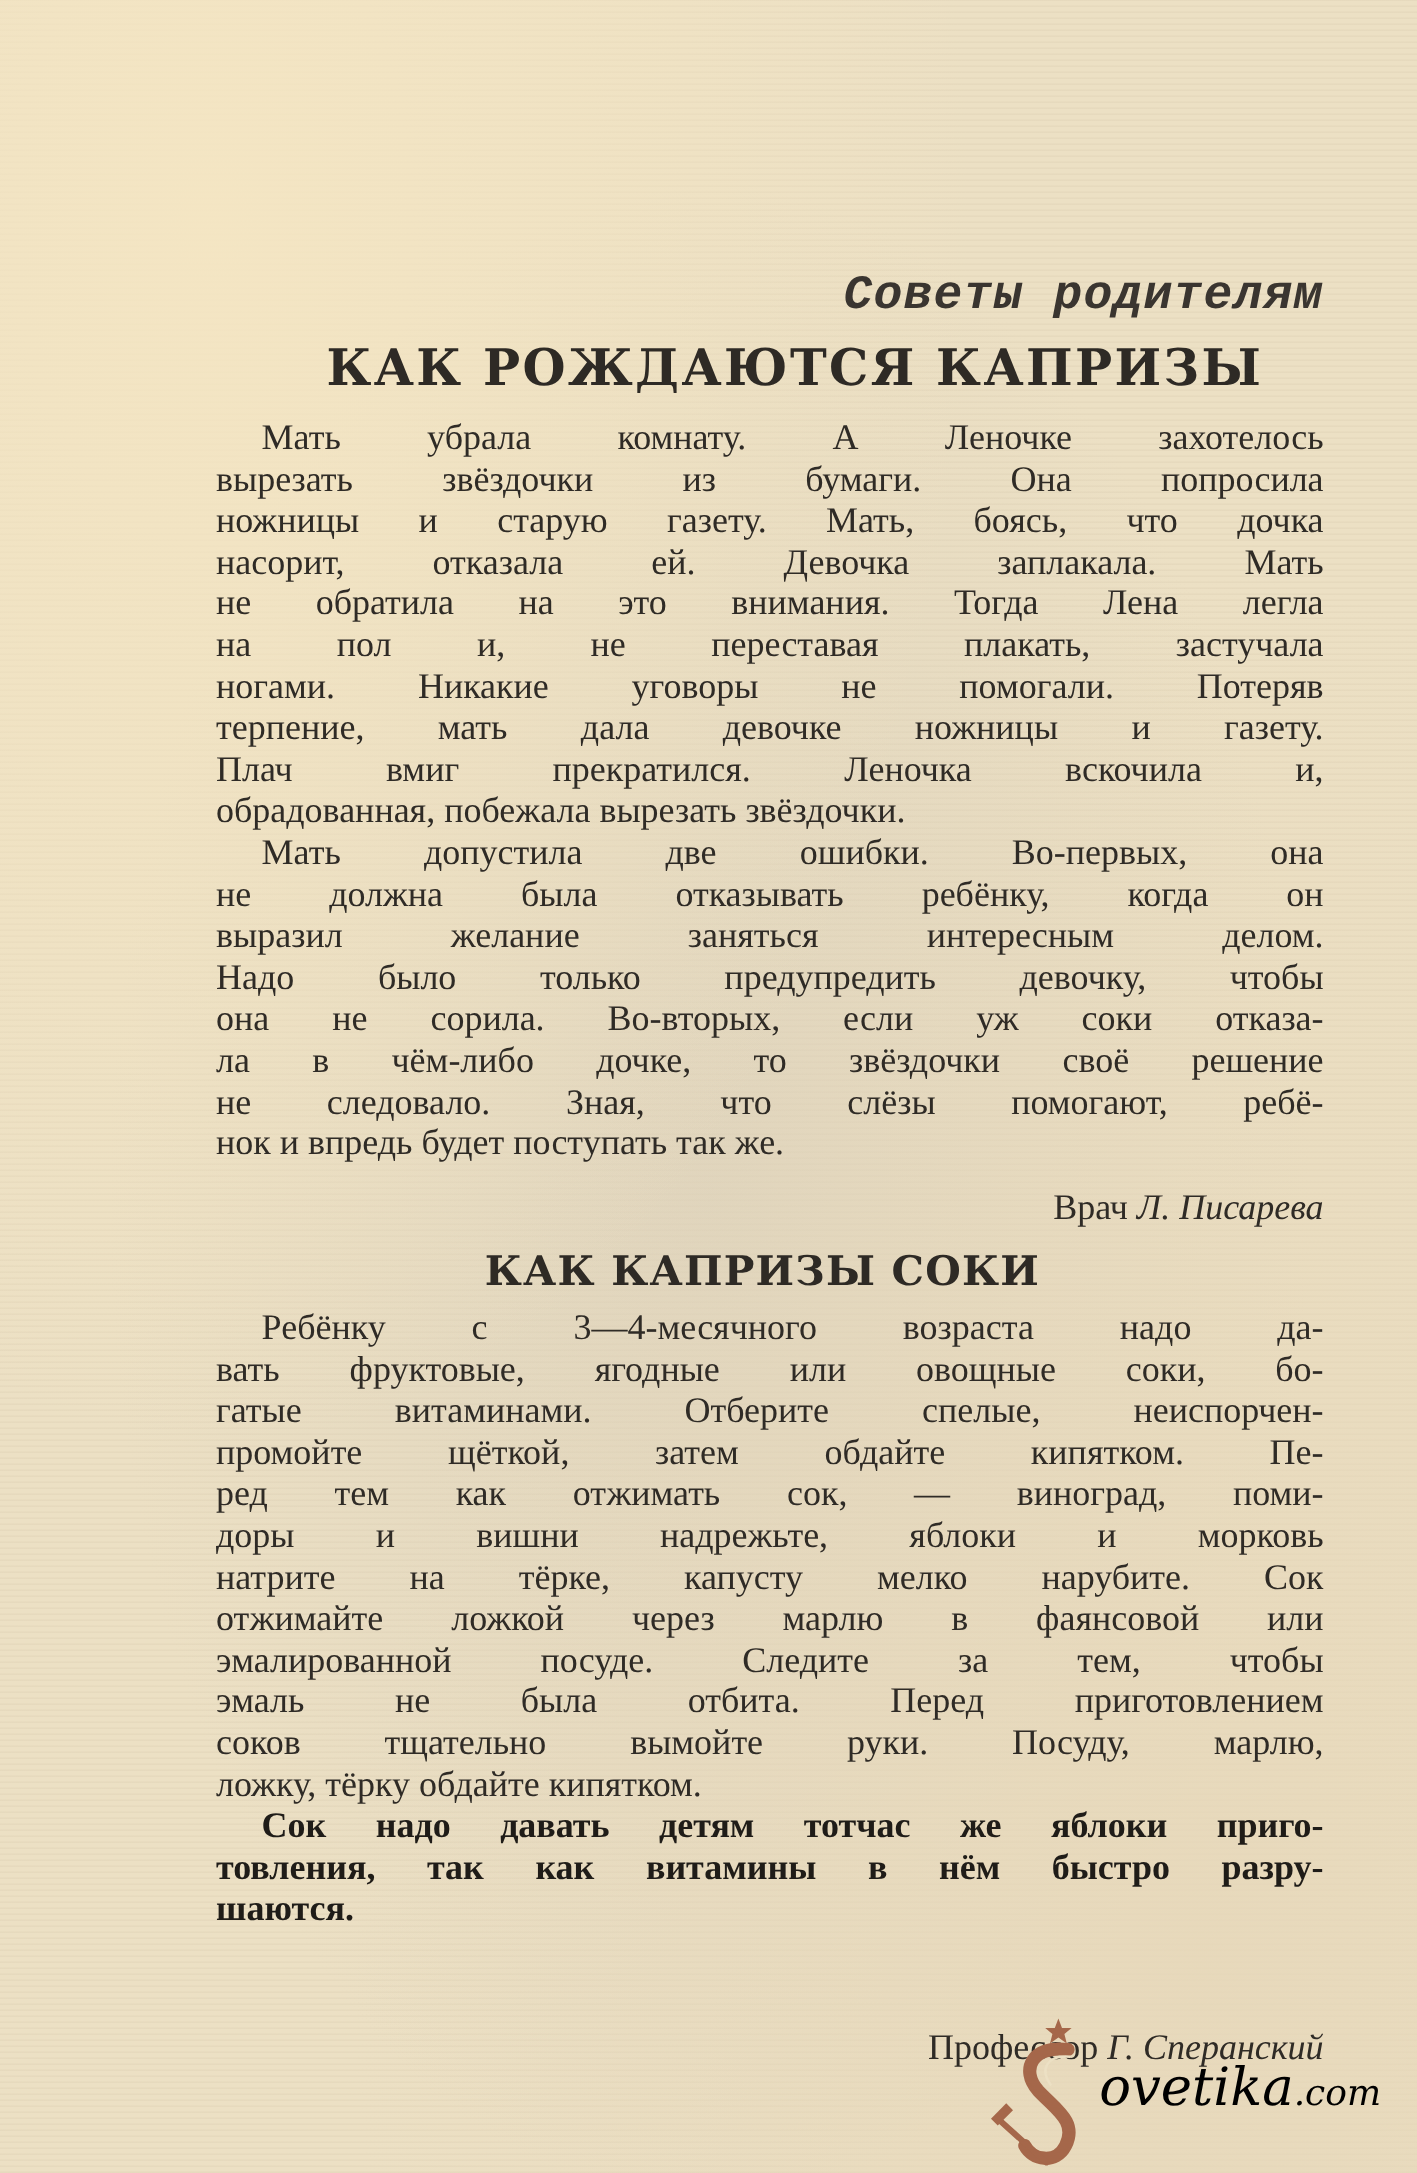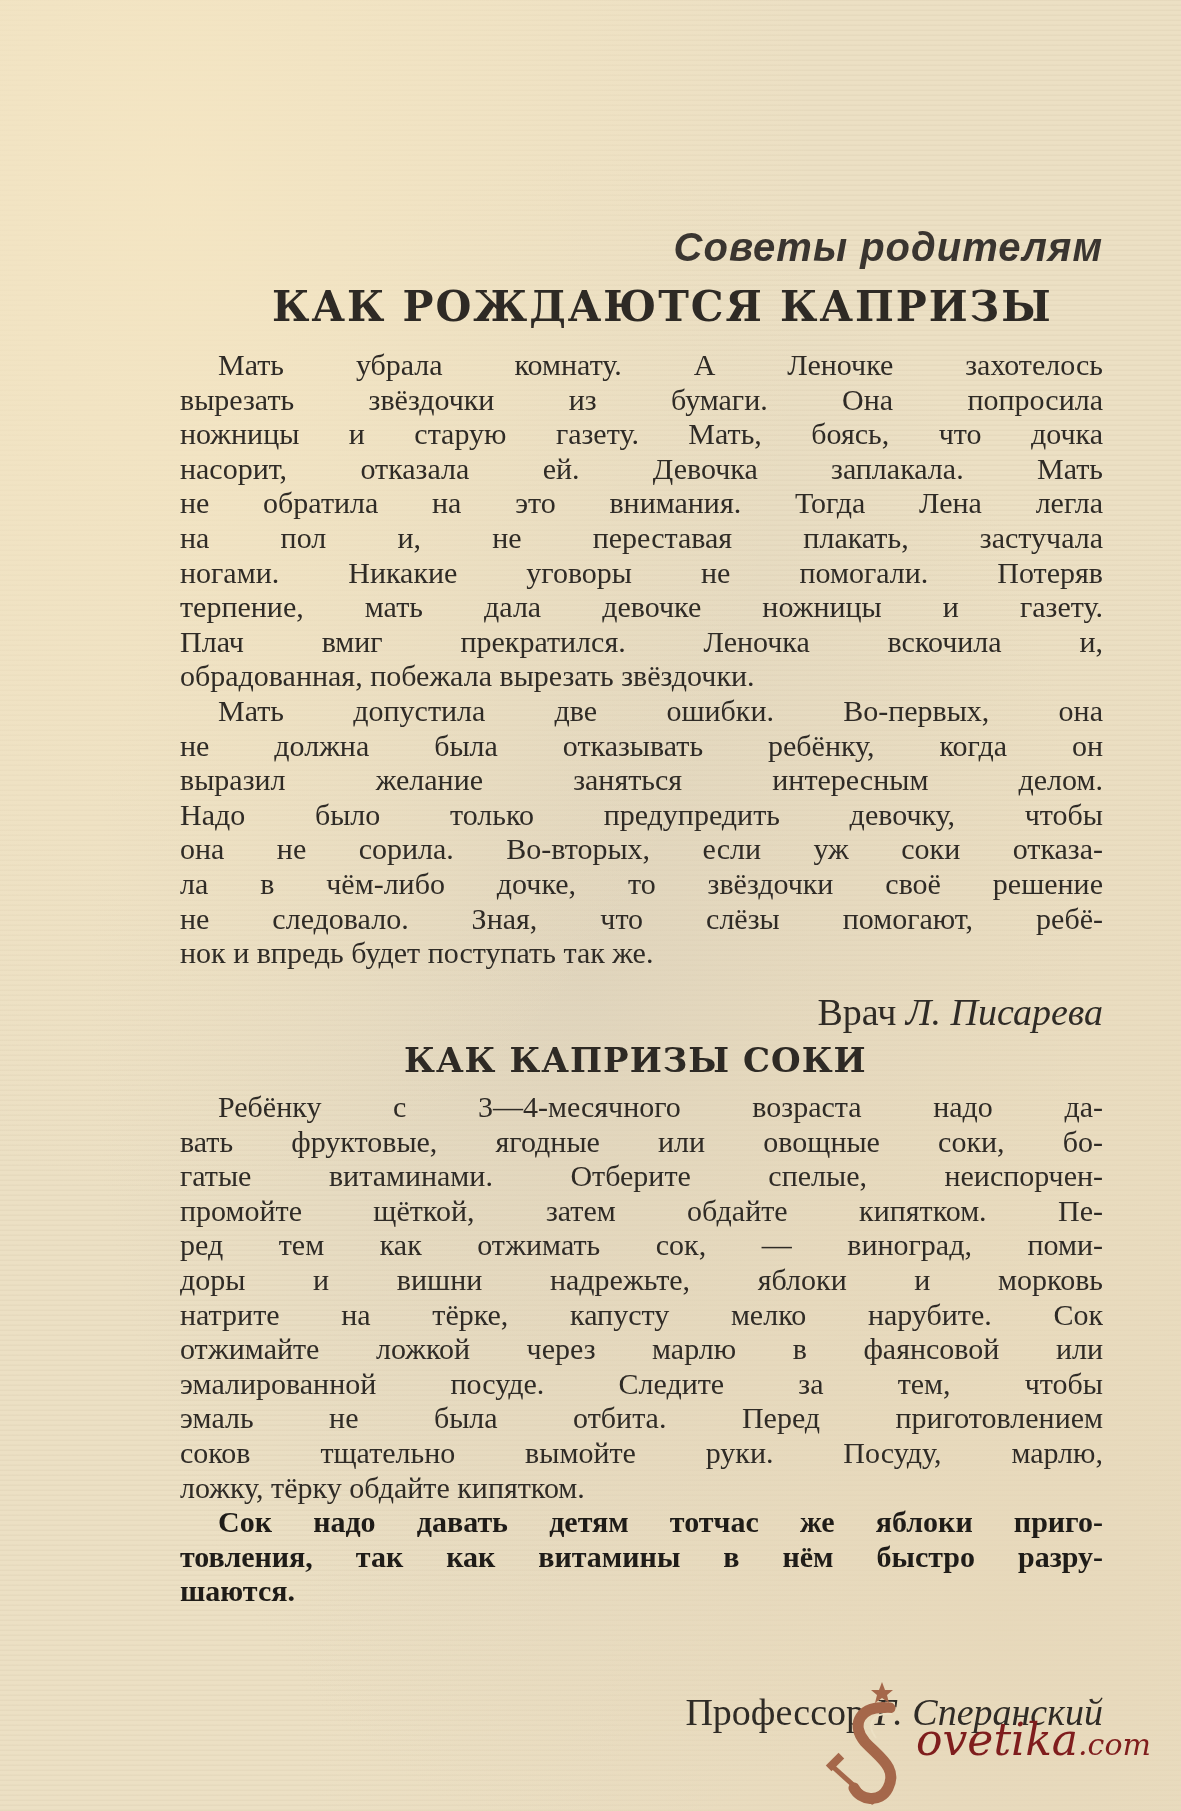--- a/index.html
+++ b/index.html
@@ -10,21 +10,21 @@
         radial-gradient(ellipse at 15% 10%, rgba(245,230,195,0.9), rgba(245,230,195,0) 45%),
         radial-gradient(ellipse at 85% 90%, rgba(230,215,185,0.8), rgba(230,215,185,0) 50%),
         radial-gradient(ellipse at 50% 55%, rgba(215,205,185,0.6), rgba(215,205,185,0) 60%),
         repeating-linear-gradient(0deg, rgba(120,100,70,0.05) 0px, rgba(120,100,70,0.05) 1px, rgba(0,0,0,0) 2px, rgba(0,0,0,0) 5px);
       font-family: "Liberation Serif", "DejaVu Serif", serif;
       color: #2b2722;
     }
     .page { position: absolute; left: 0; top: 0; width: 1181px; height: 1811px; }
     .rubric {
       position: absolute; top: 225px; right: 78px;
-      font-family: Liberation Sans, sans-serif; font-style: italic; font-weight: bold;
+      font-family: Liberation Mono, monospace; font-style: italic; font-weight: bold;
       font-size: 40px; color: #3a3530; letter-spacing: 1px;
     }
     .heading {
       position: absolute; font-family: "DejaVu Serif", serif; font-weight: bold;
       color: #2e2a25; white-space: nowrap;
     }
     .h1 { top: 282px; left: 272px; font-size: 42px; letter-spacing: 2px; transform: scaleX(0.98); transform-origin: left; }
     .h2 { top: 1040px; left: 404px; font-size: 34px; letter-spacing: 1px; }
     .body-block {
       position: absolute; left: 180px; width: 923px;
@@ -33,31 +33,31 @@
     }
     .line {
       display: block; height: 34.6px; white-space: nowrap;
       text-align: justify; text-align-last: justify; overflow: hidden;
     }
     .line.last { text-align-last: left; }
     .line.indent { padding-left: 38px; }
     .block1 { top: 348px; }
     .block2 { top: 1090px; }
     .sig {
-      position: absolute; right: 78px; font-size: 38px; font-family: "Liberation Serif", serif; color: #2f2b26;
+      position: absolute; right: 78px; font-size: 30px; font-family: "Liberation Serif", serif; color: #2f2b26;
       white-space: nowrap;
     }
     .sig .name { font-style: italic; }
     .sig1 { top: 990px; }
     .sig2 { top: 1690px; }
     .bold { font-weight: bold; color: #1f1c18; }
     .watermark { position: absolute; left: 820px; top: 1680px; width: 360px; height: 130px; }
     .wm-text {
       position: absolute; left: 96px; top: 34px; font-family: "DejaVu Serif", serif; font-style: italic;
-      font-size: 44px; color: #7f1d1d; white-space: nowrap;
+      font-size: 44px; color: #000000; white-space: nowrap;
     }
     .wm-text .dotcom { font-size: 30px; }
   </style>
 </head>
 <body>
 
 <div class="page">
 
   <div class="rubric">Советы родителям</div>
 

